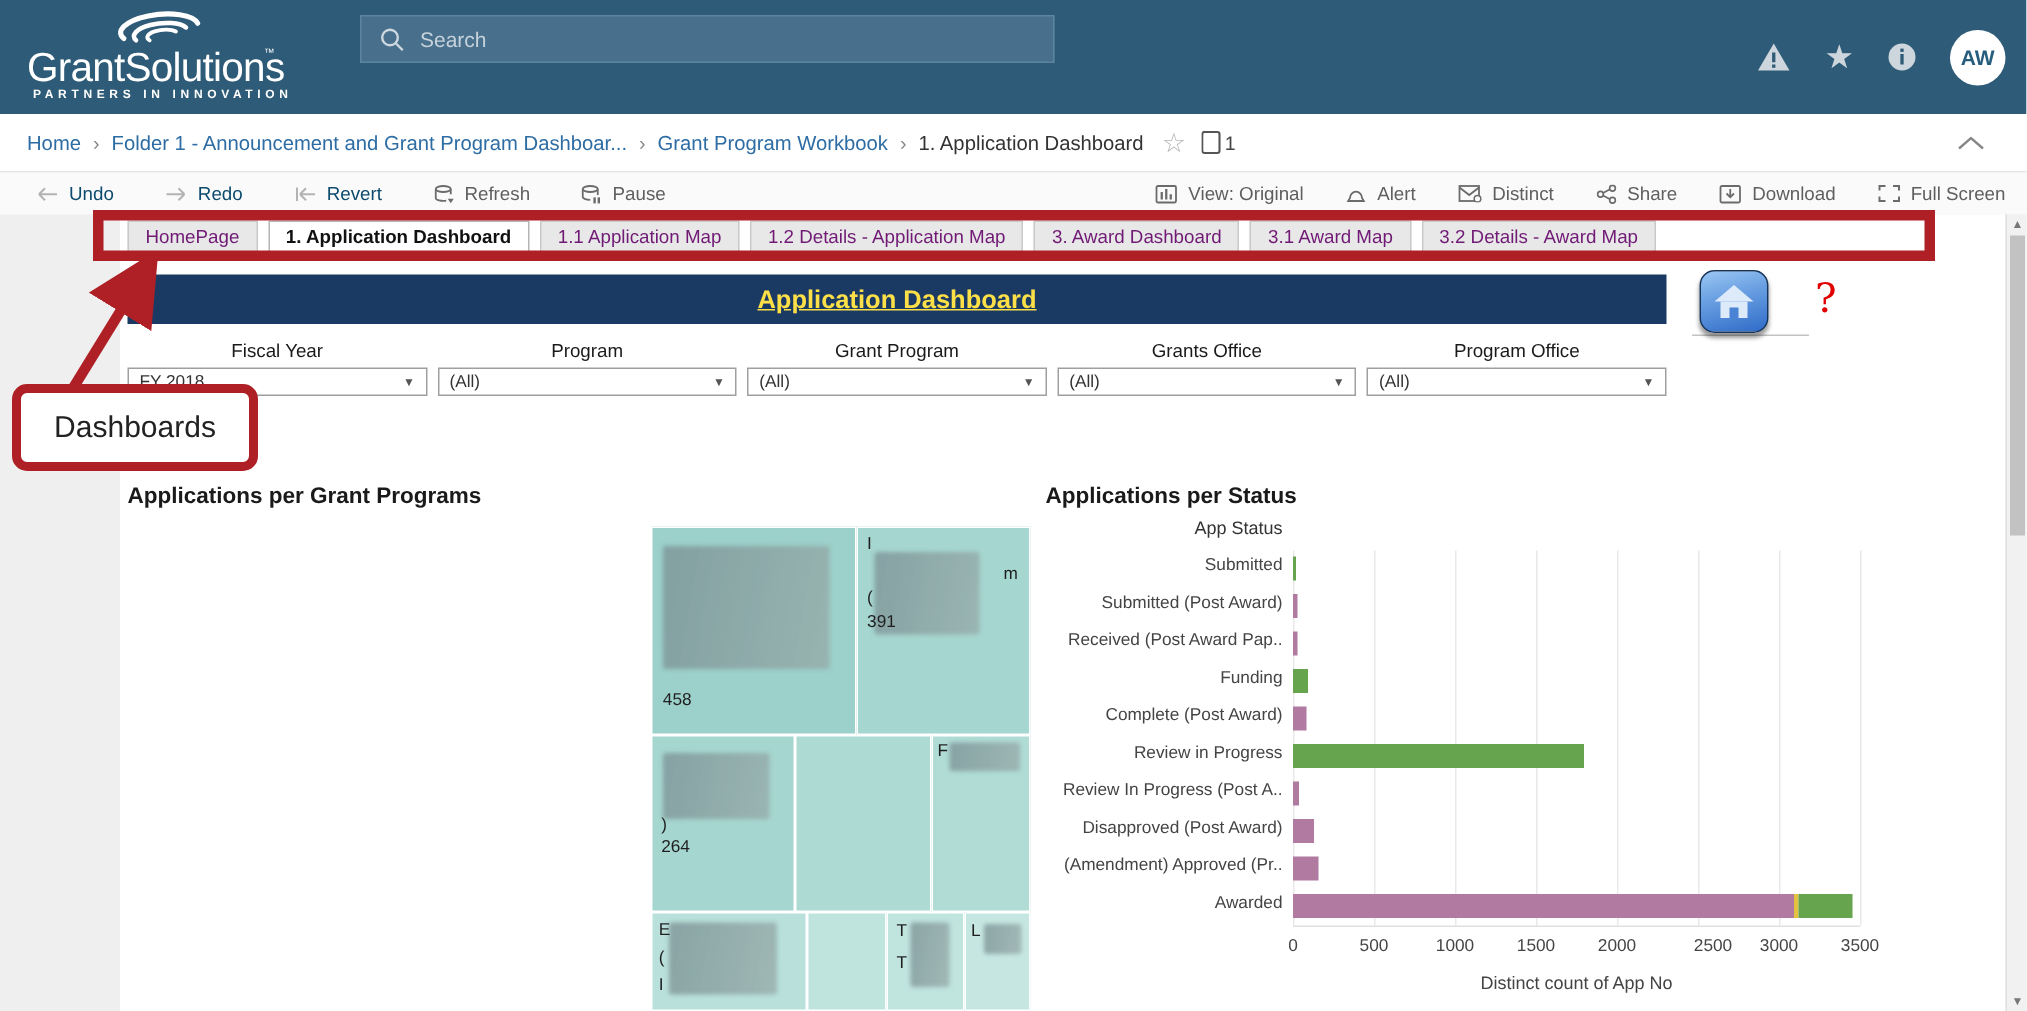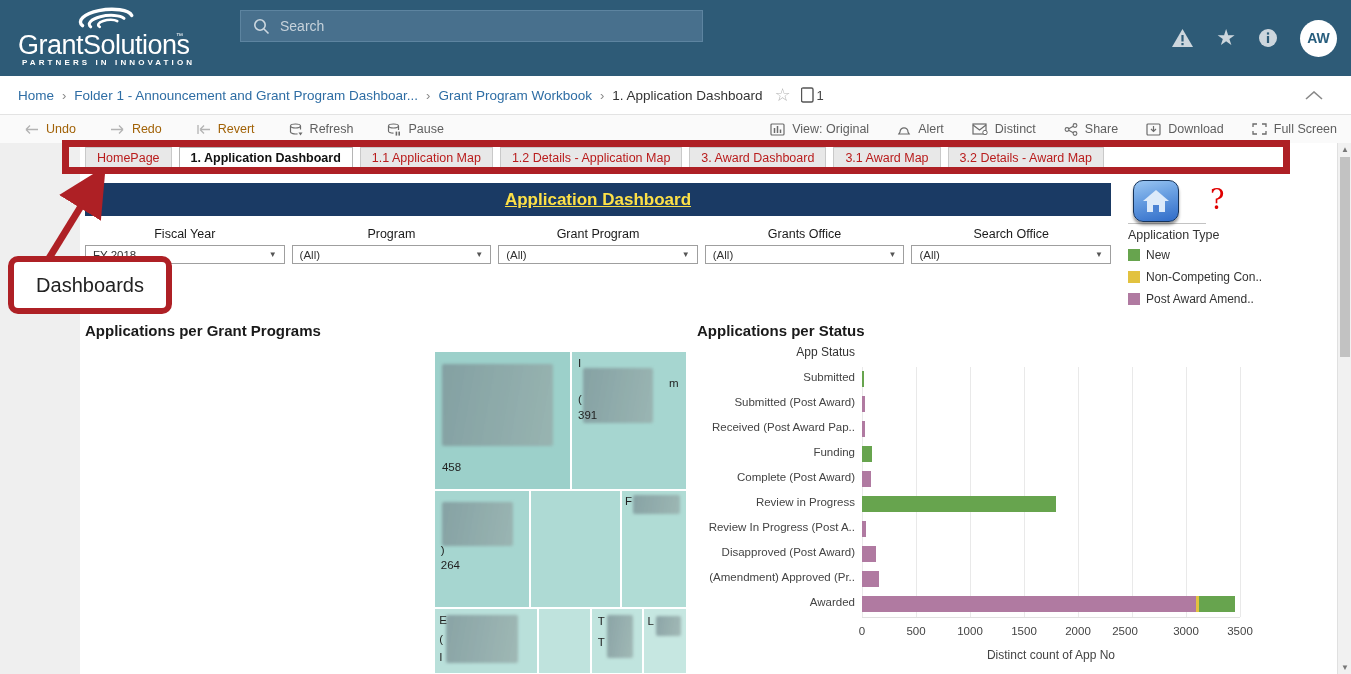--- a/index.html
+++ b/index.html
@@ -29,29 +29,29 @@
   .crumb-current { color:#333; }
   .crumb-star { color:#b5b5b5; font-size:18px; margin-left:12px; cursor:pointer; }
   .crumb-badge { display:flex; align-items:center; margin-left:10px; cursor:pointer; color:#444; font-size:13px; gap:3px; }
   .crumb-collapse { position:absolute; right:28px; top:12px; cursor:pointer; }
 
   
   .toolbar { position:absolute; left:0; top:115px; width:1351px; height:28px; background:#fafafa; display:flex; align-items:center; justify-content:space-between; padding:0 14px 0 24px; }
   .tb-group { display:flex; align-items:center; gap:34px; }
   .tb-group.right { gap:28px; }
   .tb-btn { display:flex; align-items:center; gap:7px; font-size:12.5px; color:#5f5f5f; cursor:pointer; white-space:nowrap; }
-  .tb-btn.disabled { color:#a16207; cursor:default; }
+  .tb-btn.disabled { color:#0c4a6e; cursor:default; }
   .tb-btn svg { flex:0 0 auto; }
 
   
   .dash-panel { position:absolute; left:80px; top:143px; width:1257px; height:531px; background:#fff; }
 
   
   .tabstrip { position:absolute; left:85px; top:147px; display:flex; gap:7px; z-index:5; }
-  .tab { height:22px; display:flex; align-items:center; padding:0 11px; background:#e8e8e8; border:1px solid #c9c9c9; font-size:12.5px; color:#b91c1c; cursor:pointer; white-space:nowrap; }
+  .tab { height:22px; display:flex; align-items:center; padding:0 11px; background:#e8e8e8; border:1px solid #c9c9c9; font-size:12.5px; color:#701a75; cursor:pointer; white-space:nowrap; }
   .tab.active { background:#fff; color:#111; font-weight:bold; border-color:#b5b5b5; }
 
   
   .red-box { position:absolute; left:62px; top:140px; width:1228px; height:34px; border:7px solid var(--red,#ae2025); z-index:10; pointer-events:none; }
   .red-arrow { position:absolute; left:25px; top:174px; z-index:11; pointer-events:none; }
   .callout { position:absolute; left:8px; top:256px; width:164px; height:58px; background:#fff; border:6px solid var(--red,#ae2025); border-radius:10px; z-index:12; display:flex; align-items:center; justify-content:center; font-size:20px; color:#222; }
 
   
   .banner { position:absolute; left:85px; top:183px; width:1026px; height:33px; background:var(--banner-bg,#1a3a64); display:flex; align-items:center; justify-content:center; z-index:2; }
   .banner span { color:#fde047; font-size:17px; font-weight:bold; text-decoration:underline; }
@@ -303,44 +303,29 @@
       </div>
     </div>
     <div class="filter">
       <div class="f-label">Grants Office</div>
       <div class="f-select">
         <span class="f-value">(All)</span>
         <span class="f-caret">▼</span>
       </div>
     </div>
     <div class="filter">
-      <div class="f-label">Search Office</div>
+      <div class="f-label">Program Office</div>
       <div class="f-select">
         <span class="f-value">(All)</span>
         <span class="f-caret">▼</span>
       </div>
     </div>
   </div>
 
   <div class="legend-hr"></div>
-  <div class="legend">
-    <div class="legend-title">Application Type</div>
-    <div class="legend-item">
-      <span class="legend-chip" style="background: rgb(103, 164, 78);"></span>
-      <span class="legend-label">New</span>
-    </div>
-    <div class="legend-item">
-      <span class="legend-chip" style="background: rgb(226, 194, 63);"></span>
-      <span class="legend-label">Non-Competing Con..</span>
-    </div>
-    <div class="legend-item">
-      <span class="legend-chip" style="background: rgb(176, 122, 161);"></span>
-      <span class="legend-label">Post Award Amend..</span>
-    </div>
-  </div>
 
   <div class="chart-title tm-title">Applications per Grant Programs</div>
   <div class="treemap" id="treemap">
       <div class="tm-block" style="left: 58%; top: 0%; width: 22.8%; height: 42.9%; background: rgb(156, 208, 202);">
         <div class="tm-smudge" style="left: 5%; top: 9%; width: 82%; height: 60%;"></div>
         <span class="tm-text" style="left: 5%; top: 80%;">458</span>
       </div>
       <div class="tm-block" style="left: 80.8%; top: 0%; width: 19.2%; height: 42.9%; background: rgb(166, 214, 208);">
         <div class="tm-smudge" style="left: 9%; top: 12%; width: 62%; height: 40%;"></div>
         <span class="tm-text" style="left: 5%; top: 4%;">I</span>
@@ -409,21 +394,21 @@
       <div class="bc-seg" style="left: 165px; top: 226px; width: 16.74px; background: rgb(176, 122, 161);"></div>
       <div class="bc-label" style="top: 251px;">Awarded</div>
       <div class="bc-seg" style="left: 165px; top: 251px; width: 333.72px; background: rgb(176, 122, 161);"></div>
       <div class="bc-seg" style="left: 498.72px; top: 251px; width: 3.24px; background: rgb(226, 194, 63);"></div>
       <div class="bc-seg" style="left: 501.96px; top: 251px; width: 35.64px; background: rgb(103, 164, 78);"></div>
       <span class="bc-tick" style="left: 143px; top: 280px;">0</span>
       <span class="bc-tick" style="left: 197px; top: 280px;">500</span>
       <span class="bc-tick" style="left: 251px; top: 280px;">1000</span>
       <span class="bc-tick" style="left: 305px; top: 280px;">1500</span>
       <span class="bc-tick" style="left: 359px; top: 280px;">2000</span>
-      <span class="bc-tick" style="left: 406px; top: 280px;">2500</span>
+      <span class="bc-tick" style="left: 423px; top: 280px;">2500</span>
       <span class="bc-tick" style="left: 467px; top: 280px;">3000</span>
       <span class="bc-tick" style="left: 521px; top: 280px;">3500</span>
     </div>
 
   <div class="scrollbar">
     <span class="sb-arrow" style="top:2px">▲</span>
     <span class="sb-thumb"></span>
     <span class="sb-arrow" style="bottom:2px">▼</span>
   </div>
 

